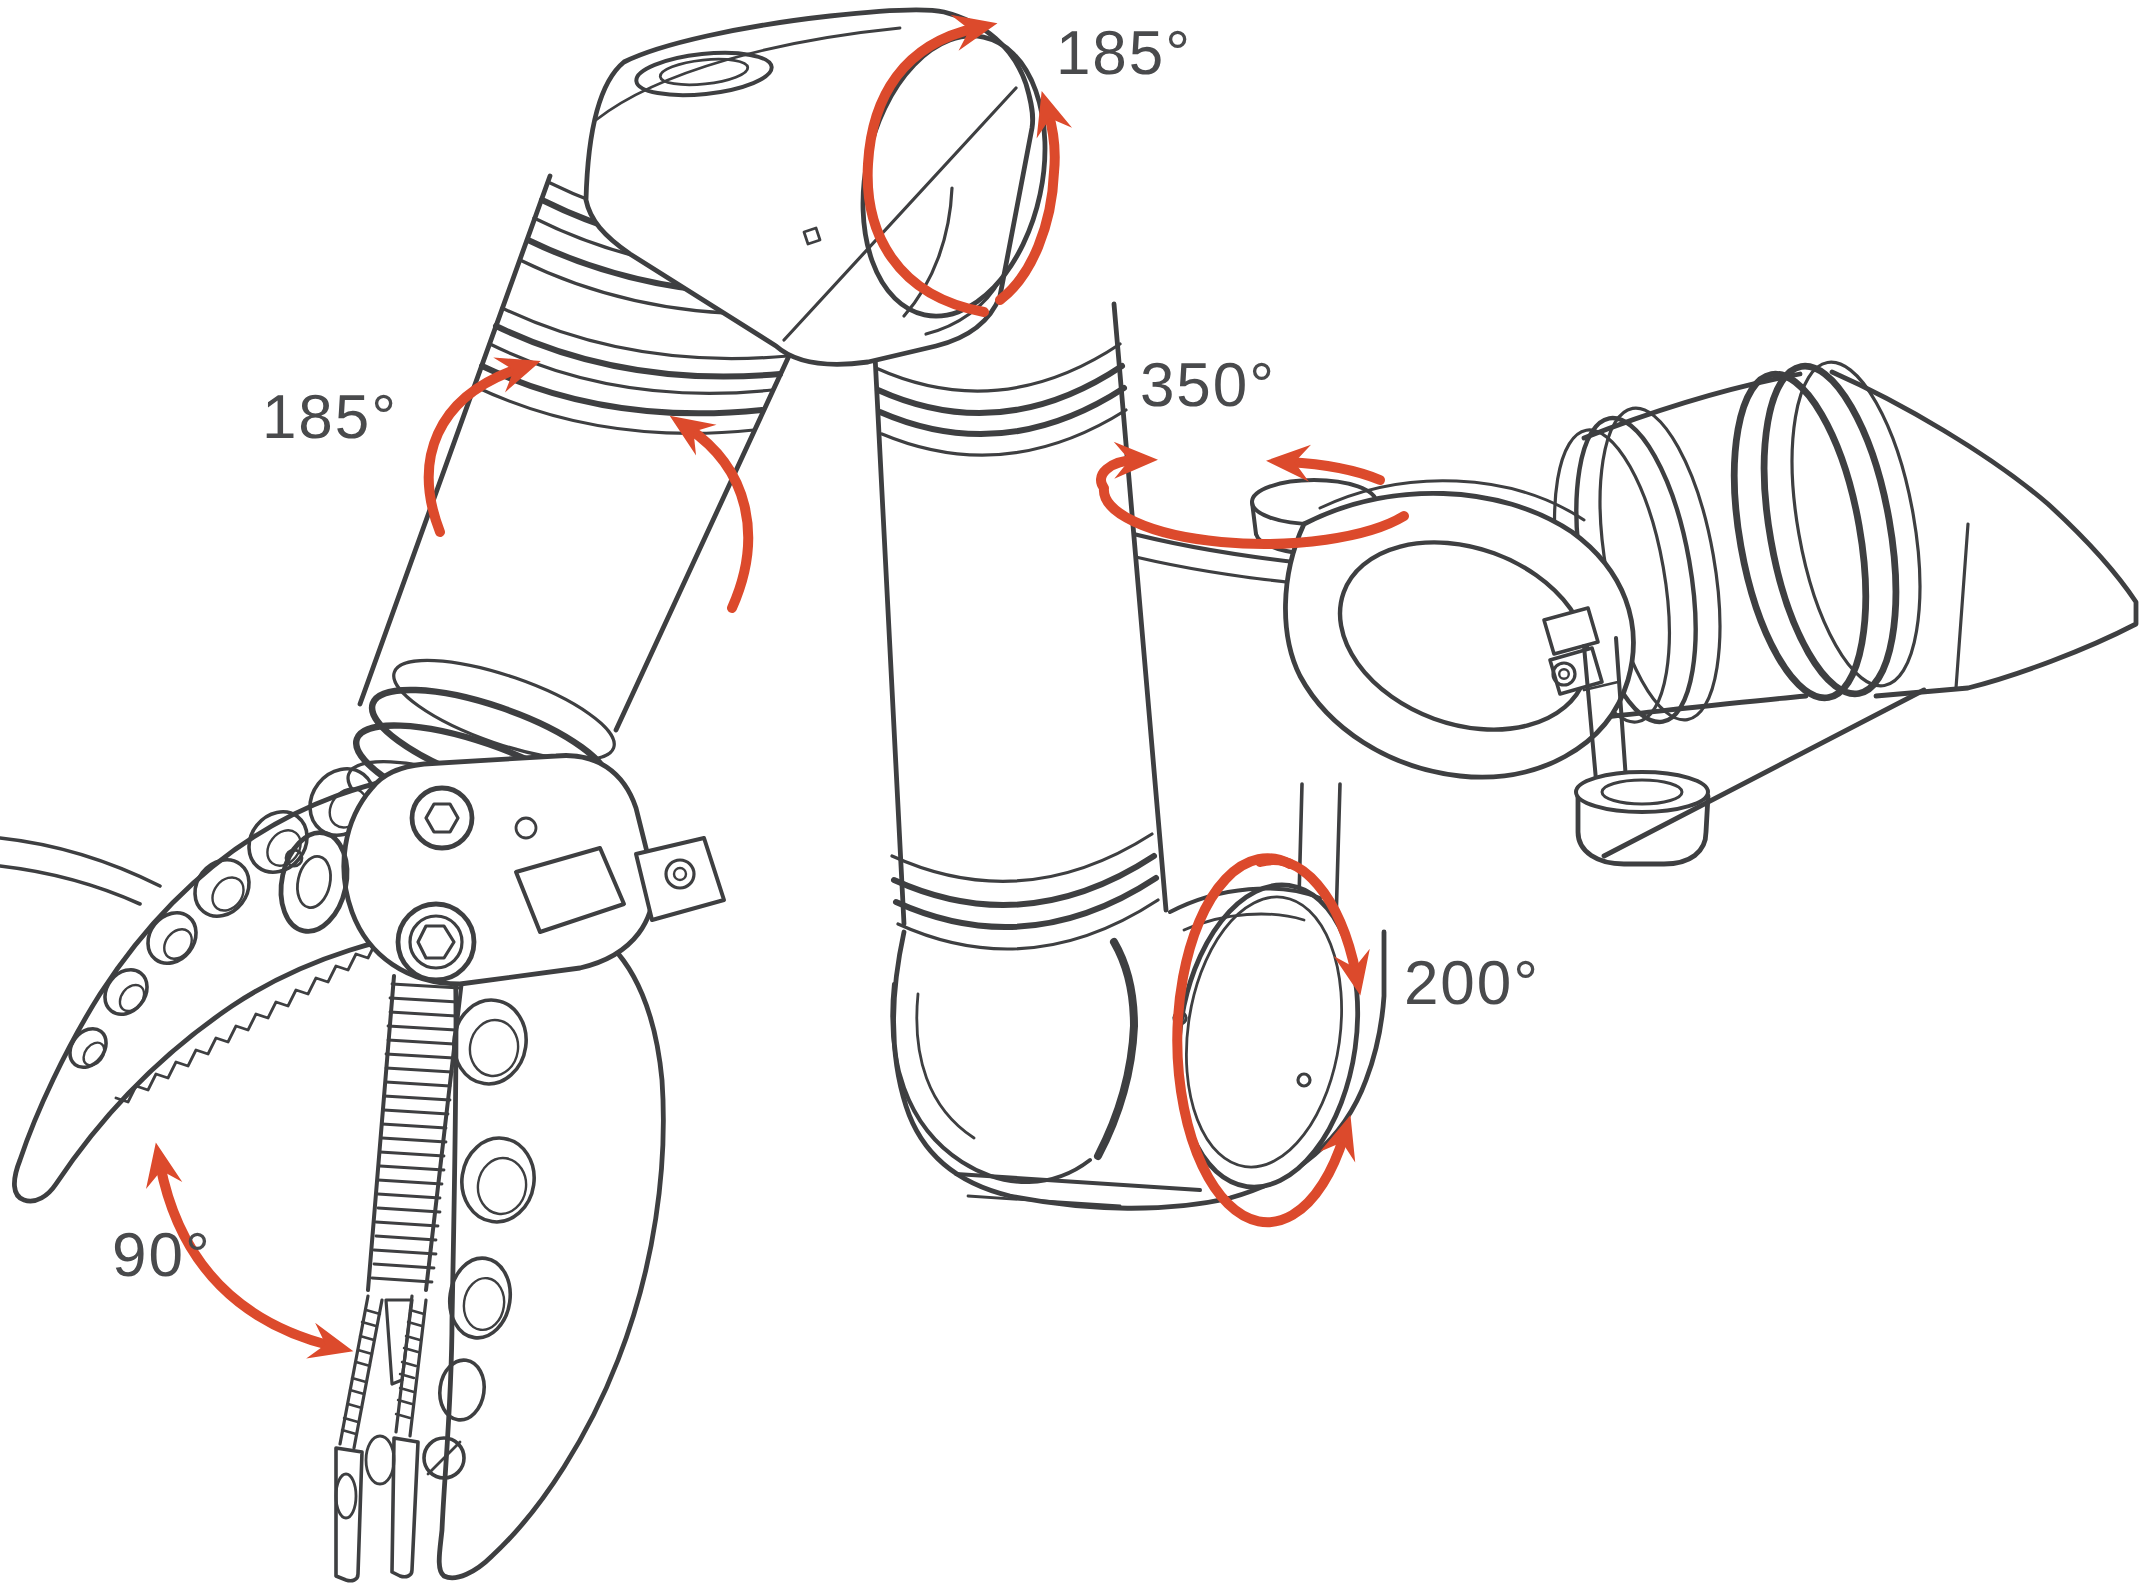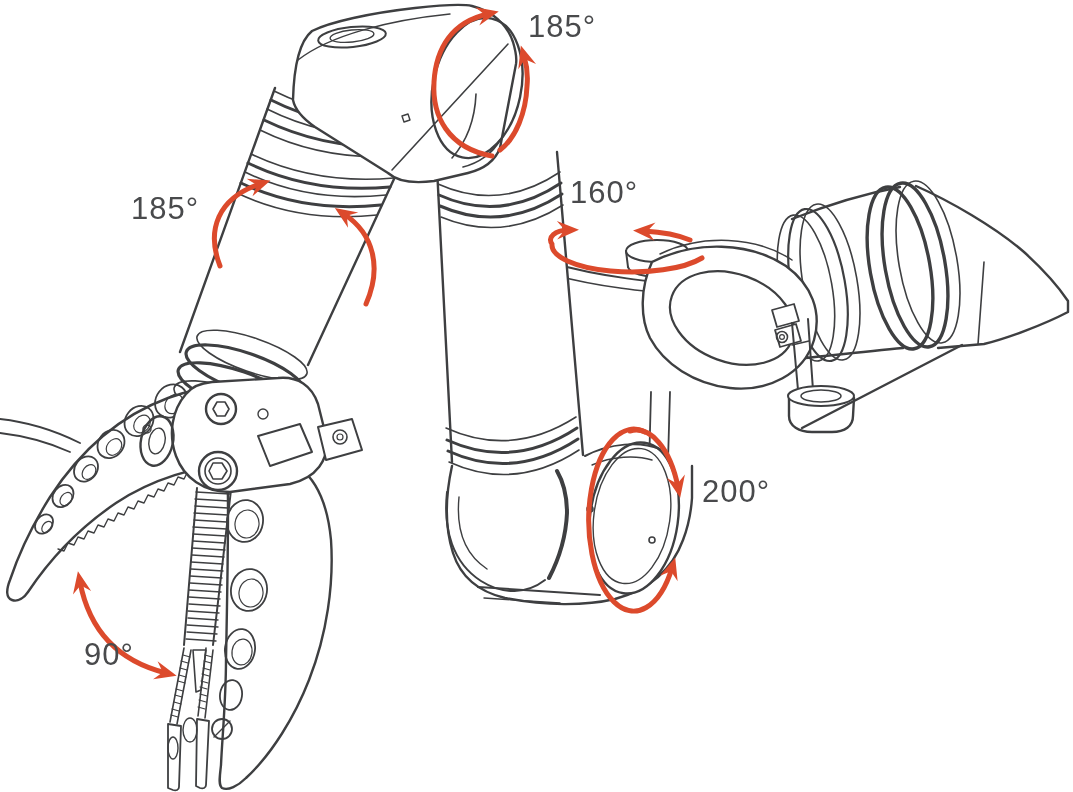--- a/index.html
+++ b/index.html
@@ -240,17 +240,17 @@
       <path d="M 630 431 A 45 91 0 0 1 678 487" marker-end="url(#ah)"></path>
     </g>
     <g>
       <path d="M 80 582 C 90 634 122 662 166 673" marker-start="url(#ah)" marker-end="url(#ah)"></path>
     </g>
   </g>
 </svg>
 
 <div class="angle-label" style="left:562px;top:27px;">185°</div>
 <div class="angle-label" style="left:165px;top:209px;">185°</div>
-<div class="angle-label" style="left:604px;top:193px;">160°</div>
+<div class="angle-label" style="left:604px;top:193px;">350°</div>
 <div class="angle-label" style="left:736px;top:492px;">200°</div>
-<div class="angle-label" style="left:81px;top:655px;margin-left:28px;">90°</div>
+<div class="angle-label" style="left:81px;top:628px;">90°</div>
 
 </div>
 
 </body></html>

